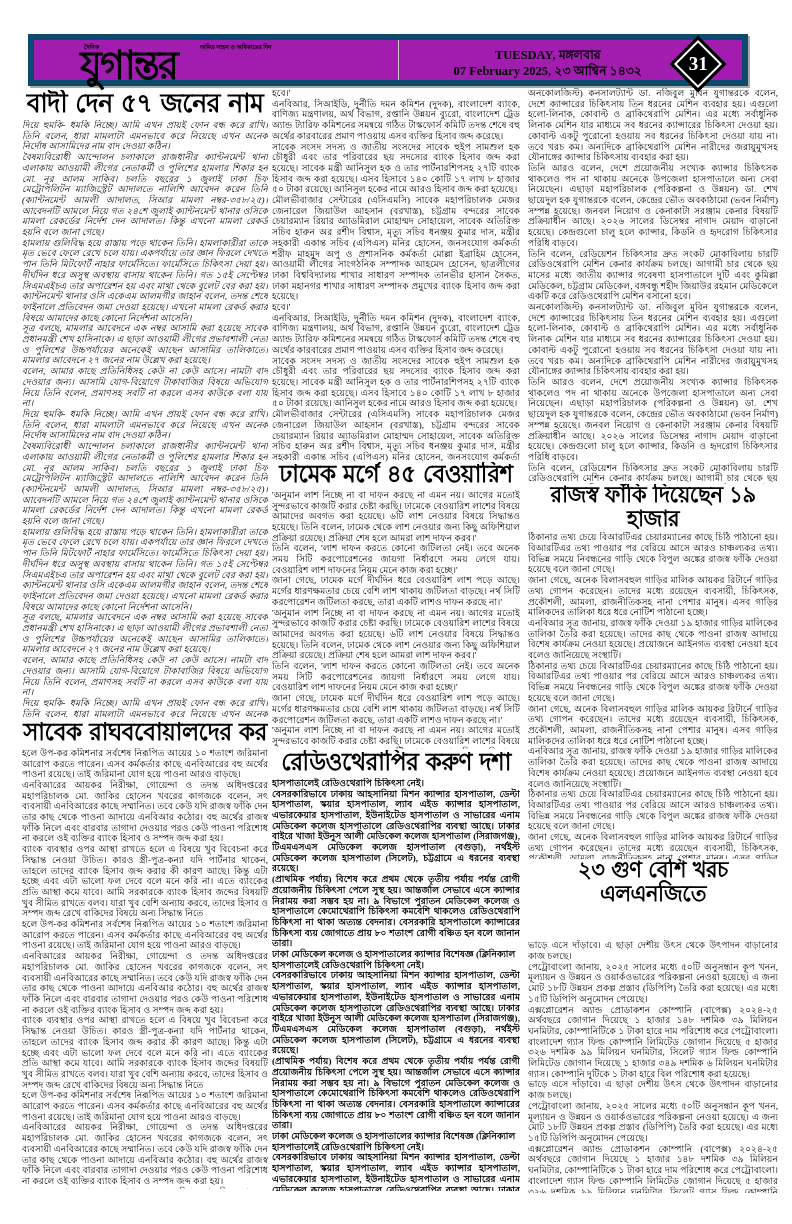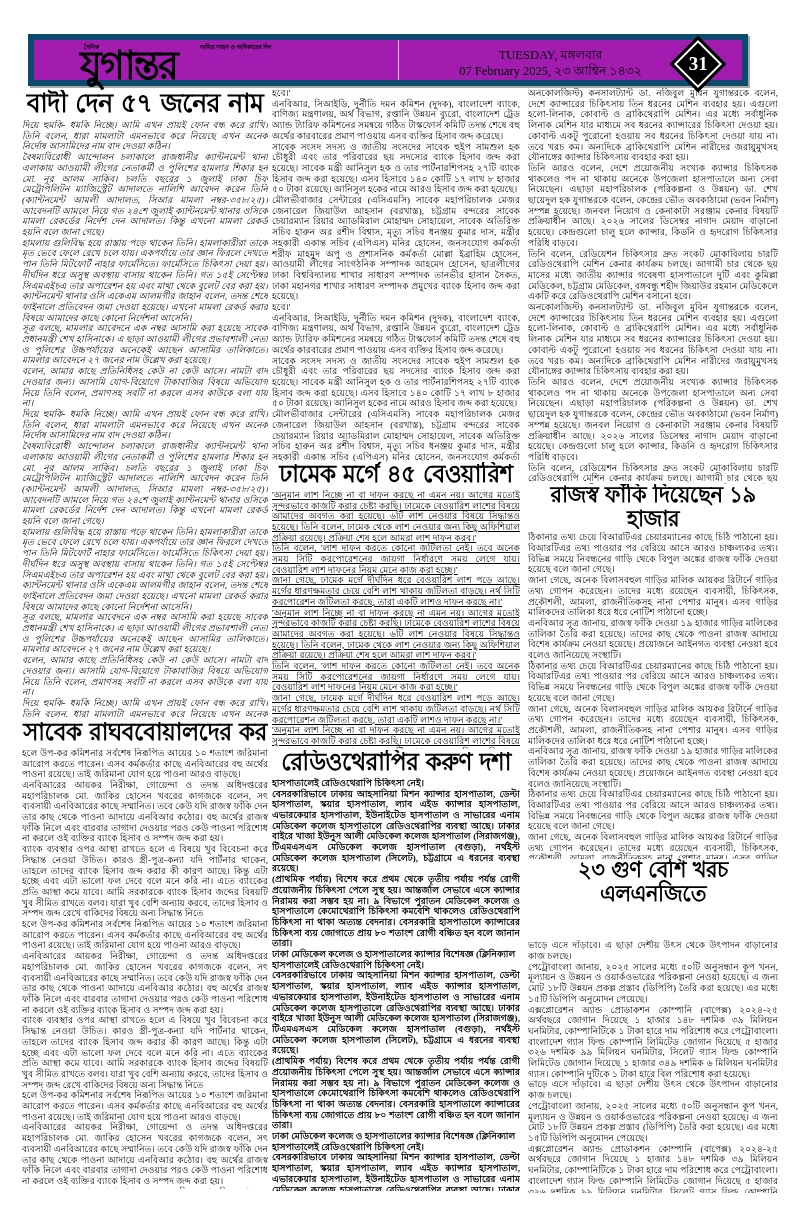--- a/index.html
+++ b/index.html
@@ -20,21 +20,21 @@
   .logo-wrap{position:absolute;left:46px;top:0px;width:300px;height:48px;}
   .edition{position:absolute;left:4px;top:2px;font-size:6px;font-weight:bold;}
   .tagline{position:absolute;left:120px;top:2px;font-size:6px;font-weight:bold;}
   .logo{
     position:absolute;left:0px;top:6px;font-size:38px;line-height:38px;
     font-weight:900;letter-spacing:-2px;transform:scaleY(1.05);
     font-family:"DejaVu Serif","Liberation Serif",serif;
   }
   .dateline{
     position:absolute;right:100px;top:7px;text-align:center;line-height:16px;
-    font-weight:normal;font-size:12.5px;font-family:"Liberation Serif",serif;
+    font-weight:bold;font-size:12.5px;font-family:"Liberation Serif",serif;
   }
   .diamond{
     position:absolute;right:24px;top:4px;width:38px;height:38px;background:#000;
     transform:rotate(45deg);display:flex;align-items:center;justify-content:center;
     border:1px solid #000;outline:2px solid #fff;outline-offset:-5px;
   }
   .diamond span{
     transform:rotate(-45deg);color:#fff;font-size:19px;font-weight:bold;
     font-family:"Liberation Serif",serif;
   }
@@ -108,21 +108,21 @@
         <p class="para">সাবেক সংসদ সদস্য ও জাতীয় সংসদের সাবেক হুইপ সামশুল হক চৌধুরী এবং তার পরিবারের ছয় সদস্যের ব্যাংক হিসাব জব্দ করা হয়েছে। সাবেক মন্ত্রী আনিসুল হক ও তার পার্টনারশিপসহ ২৭টি ব্যাংক হিসাব জব্দ করা হয়েছে। এসব হিসাবে ১৪০ কোটি ১৭ লাখ ৮ হাজার ৫০ টাকা রয়েছে। আনিসুল হকের নামে আরও হিসাব জব্দ করা হয়েছে।</p>
         <p class="para">মৌলভীবাজার সেন্টারের (এসিএমসি) সাবেক মহাপরিচালক মেজর জেনারেল জিয়াউল আহসান (বরখাস্ত), চট্টগ্রাম বন্দরের সাবেক চেয়ারম্যান রিয়ার অ্যাডমিরাল মোহাম্মদ সোহায়েল, সাবেক অতিরিক্ত সচিব হারুন অর রশীদ বিশ্বাস, মৃত্যু সচিব ধনঞ্জয় কুমার দাস, মন্ত্রীর সহকারী একান্ত সচিব (এপিএস) মনির হোসেন, জনসংযোগ কর্মকর্তা শরীফ মাহমুদ অপু ও প্রশাসনিক কর্মকর্তা মোল্লা ইব্রাহিম হোসেন, আওয়ামী লীগের সাংগঠনিক সম্পাদক আহমেদ হোসেন, ছাত্রলীগের ঢাকা বিশ্ববিদ্যালয় শাখার সাধারণ সম্পাদক তানভীর হাসান সৈকত, ঢাকা মহানগর শাখার সাধারণ সম্পাদক প্রমুখের ব্যাংক হিসাব জব্দ করা হয়েছে।</p>
         <p class="para">হবে।'</p>
         <p class="para">এনবিআর, সিআইডি, দুর্নীতি দমন কমিশন (দুদক), বাংলাদেশ ব্যাংক, বাণিজ্য মন্ত্রণালয়, অর্থ বিভাগ, রপ্তানি উন্নয়ন ব্যুরো, বাংলাদেশ ট্রেড অ্যান্ড ট্যারিফ কমিশনের সমন্বয়ে গঠিত টাস্কফোর্স কমিটি তদন্ত শেষে বহু অর্থের কারবারের প্রমাণ পাওয়ায় এসব ব্যক্তির হিসাব জব্দ করেছে।</p>
         <p class="para">সাবেক সংসদ সদস্য ও জাতীয় সংসদের সাবেক হুইপ সামশুল হক চৌধুরী এবং তার পরিবারের ছয় সদস্যের ব্যাংক হিসাব জব্দ করা হয়েছে। সাবেক মন্ত্রী আনিসুল হক ও তার পার্টনারশিপসহ ২৭টি ব্যাংক হিসাব জব্দ করা হয়েছে। এসব হিসাবে ১৪০ কোটি ১৭ লাখ ৮ হাজার ৫০ টাকা রয়েছে। আনিসুল হকের নামে আরও হিসাব জব্দ করা হয়েছে।</p>
         <p class="para">মৌলভীবাজার সেন্টারের (এসিএমসি) সাবেক মহাপরিচালক মেজর জেনারেল জিয়াউল আহসান (বরখাস্ত), চট্টগ্রাম বন্দরের সাবেক চেয়ারম্যান রিয়ার অ্যাডমিরাল মোহাম্মদ সোহায়েল, সাবেক অতিরিক্ত সচিব হারুন অর রশীদ বিশ্বাস, মৃত্যু সচিব ধনঞ্জয় কুমার দাস, মন্ত্রীর সহকারী একান্ত সচিব (এপিএস) মনির হোসেন, জনসংযোগ কর্মকর্তা শরীফ মাহমুদ অপু ও প্রশাসনিক কর্মকর্তা মোল্লা ইব্রাহিম হোসেন, আওয়ামী লীগের সাংগঠনিক সম্পাদক আহমেদ হোসেন, ছাত্রলীগের ঢাকা বিশ্ববিদ্যালয় শাখার সাধারণ সম্পাদক তানভীর হাসান সৈকত, ঢাকা মহানগর শাখার সাধারণ সম্পাদক প্রমুখের ব্যাংক হিসাব জব্দ করা হয়েছে।</p>
       </div>
     </div>
     <div class="section" style="left: 272px; top: 462px; width: 248px; height: 288px;">
       <div class="headline" style="font-size: 23px;">ঢামেক মর্গে ৪৫ বেওয়ারিশ</div>
-      <div class="body" style="height: 259px; text-decoration: underline;">
+      <div class="body" style="height: 259px;">
         <p class="para">'অনুমান লাশ নিচ্ছে না বা দাফন করছে না এমন নয়। আগের মতোই সুন্দরভাবে কাজটি করার চেষ্টা করছি। ঢামেকে বেওয়ারিশ লাশের বিষয়ে আমাদের অবগত করা হয়েছে। ৬টি লাশ নেওয়ার বিষয়ে সিদ্ধান্তও হয়েছে। তিনি বলেন, ঢামেক থেকে লাশ নেওয়ার জন্য কিছু অফিশিয়াল প্রক্রিয়া রয়েছে। প্রক্রিয়া শেষ হলে আমরা লাশ দাফন করব।'</p>
         <p class="para">তিনি বলেন, 'লাশ দাফন করতে কোনো জটিলতা নেই। তবে অনেক সময় সিটি করপোরেশনের জায়গা নির্ধারণে সময় লেগে যায়। বেওয়ারিশ লাশ দাফনের নিয়ম মেনে কাজ করা হচ্ছে।'</p>
         <p class="para">জানা গেছে, ঢামেক মর্গে দীর্ঘদিন ধরে বেওয়ারিশ লাশ পড়ে আছে। মর্গের ধারণক্ষমতার চেয়ে বেশি লাশ থাকায় জটিলতা বাড়ছে। নর্থ সিটি করপোরেশন জটিলতা করছে, তারা একটি লাশও দাফন করছে না।'</p>
         <p class="para">'অনুমান লাশ নিচ্ছে না বা দাফন করছে না এমন নয়। আগের মতোই সুন্দরভাবে কাজটি করার চেষ্টা করছি। ঢামেকে বেওয়ারিশ লাশের বিষয়ে আমাদের অবগত করা হয়েছে। ৬টি লাশ নেওয়ার বিষয়ে সিদ্ধান্তও হয়েছে। তিনি বলেন, ঢামেক থেকে লাশ নেওয়ার জন্য কিছু অফিশিয়াল প্রক্রিয়া রয়েছে। প্রক্রিয়া শেষ হলে আমরা লাশ দাফন করব।'</p>
         <p class="para">তিনি বলেন, 'লাশ দাফন করতে কোনো জটিলতা নেই। তবে অনেক সময় সিটি করপোরেশনের জায়গা নির্ধারণে সময় লেগে যায়। বেওয়ারিশ লাশ দাফনের নিয়ম মেনে কাজ করা হচ্ছে।'</p>
         <p class="para">জানা গেছে, ঢামেক মর্গে দীর্ঘদিন ধরে বেওয়ারিশ লাশ পড়ে আছে। মর্গের ধারণক্ষমতার চেয়ে বেশি লাশ থাকায় জটিলতা বাড়ছে। নর্থ সিটি করপোরেশন জটিলতা করছে, তারা একটি লাশও দাফন করছে না।'</p>
         <p class="para">'অনুমান লাশ নিচ্ছে না বা দাফন করছে না এমন নয়। আগের মতোই সুন্দরভাবে কাজটি করার চেষ্টা করছি। ঢামেকে বেওয়ারিশ লাশের বিষয়ে আমাদের অবগত করা হয়েছে। ৬টি লাশ নেওয়ার বিষয়ে সিদ্ধান্তও হয়েছে। তিনি বলেন, ঢামেক থেকে লাশ নেওয়ার জন্য কিছু অফিশিয়াল প্রক্রিয়া রয়েছে। প্রক্রিয়া শেষ হলে আমরা লাশ দাফন করব।'</p>
       </div>
     </div>
     <div class="section" style="left: 272px; top: 750px; width: 248px; height: 442px;">

